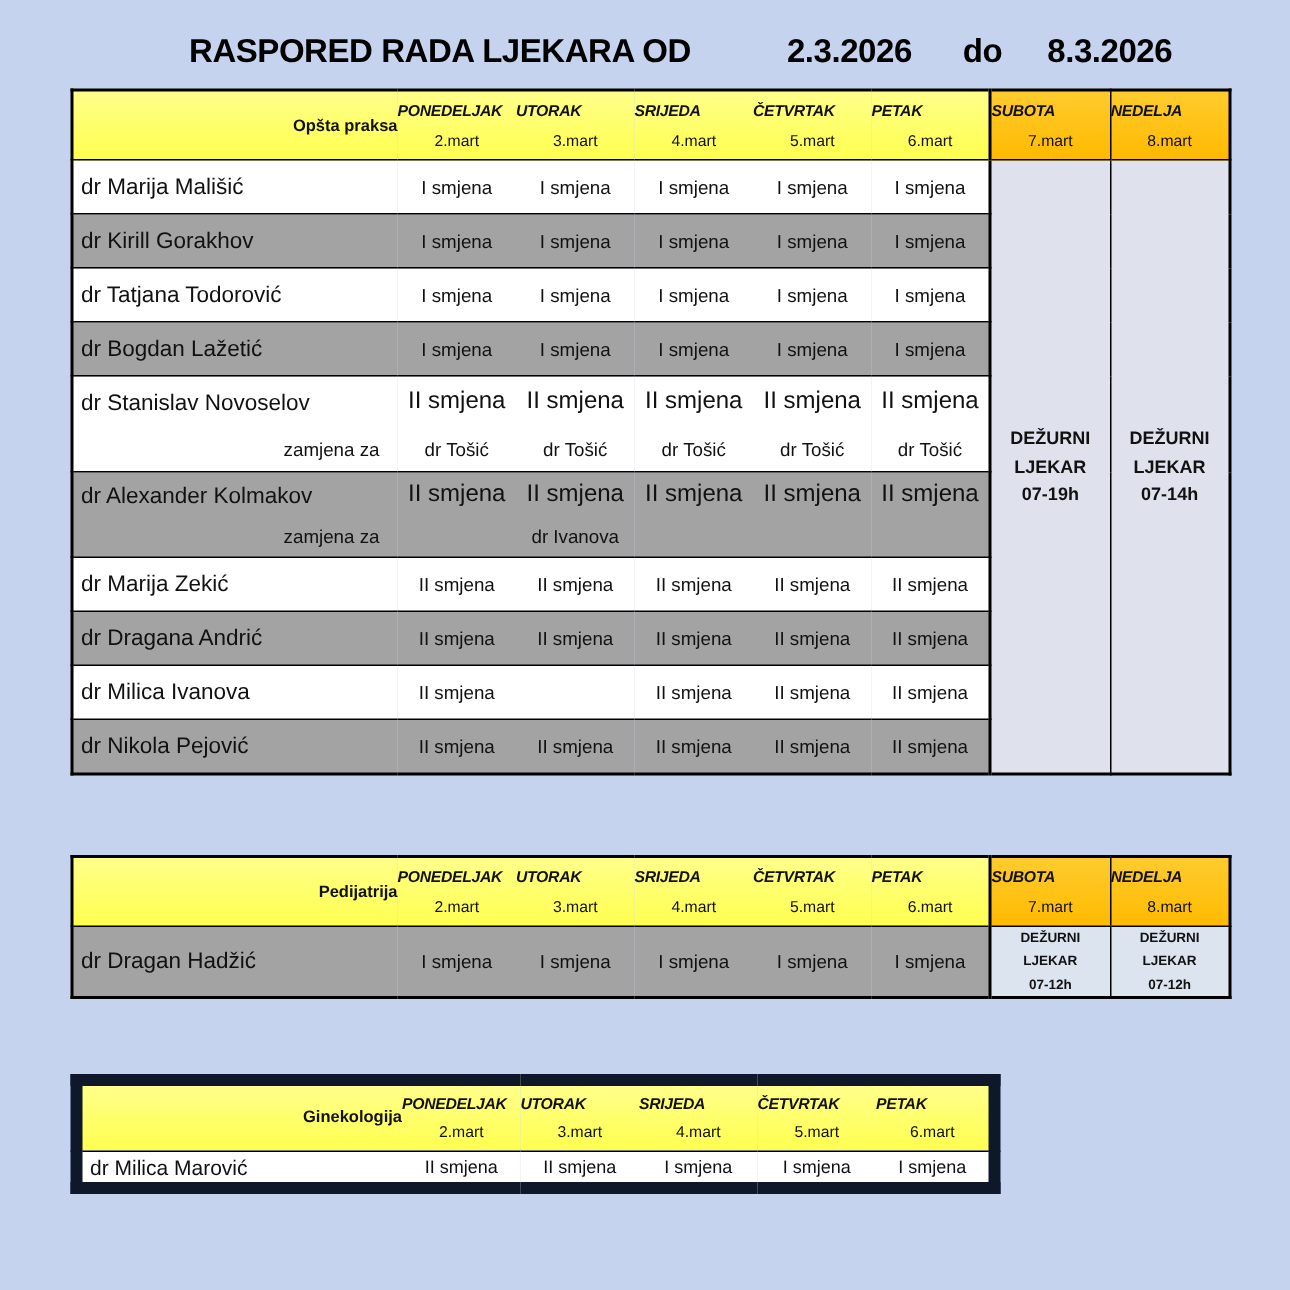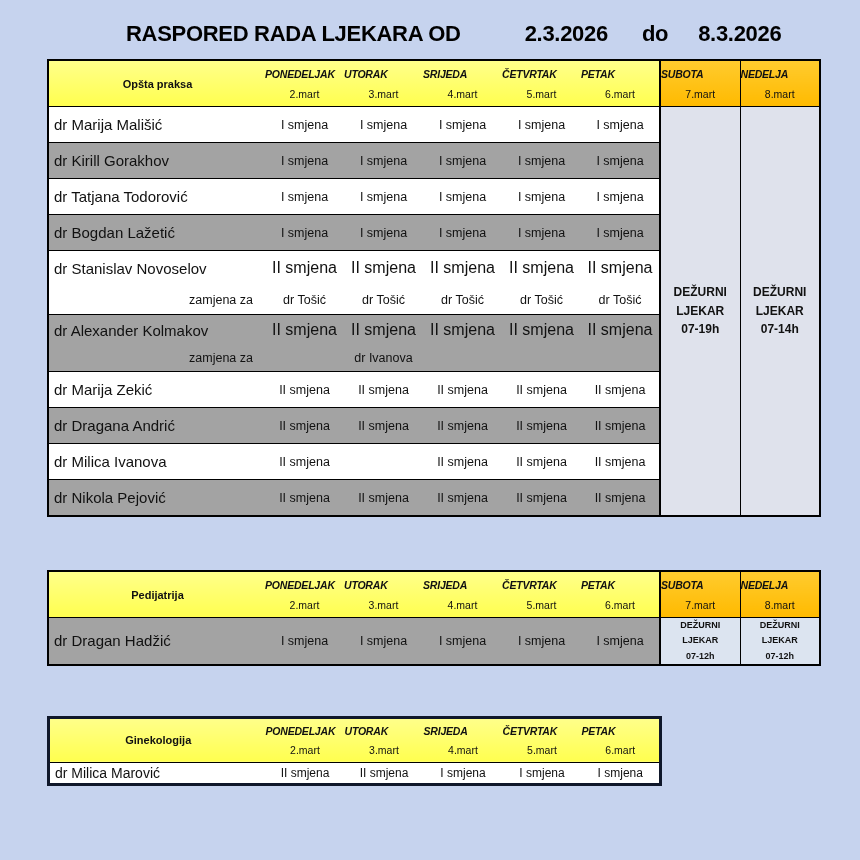--- a/index.html
+++ b/index.html
@@ -17,25 +17,25 @@
     font-size:22px;font-weight:600;letter-spacing:-0.3px;color:#000;
     white-space:nowrap;
   }
   .title .t-from{margin-left:64px;}
   .title .t-do{margin-left:34px;font-weight:600;}
   .title .t-to{margin-left:30px;}
   
   table{border-collapse:collapse;table-layout:fixed;margin-left:47px;}
   td{padding:0;vertical-align:middle;}
   .t1,.t2{width:772px;border:2px solid #000;}
-  .t3{width:614px;border:3px solid #0f172a;}
+  .t3{width:614px;border:8px solid #0f172a;}
   
   tr.hdr td{border-bottom:1px solid #000;background:linear-gradient(#ffff8a,#ffff4f);height:45px;}
   tr.hdr td.wkS,tr.hdr td.wkN{background:linear-gradient(#ffcb2e,#ffba00);}
-  td.sec{font-weight:bold;font-size:11px;text-align:center;padding-left:1px;margin-top:42px;}
+  td.sec{font-weight:bold;font-size:11px;text-align:right;padding-left:1px;margin-top:42px;}
   .day{display:flex;flex-direction:column;justify-content:space-between;height:45px;box-sizing:border-box;padding:7px 0 6px 0;}
   .dn{font-size:10.5px;font-weight:600;text-align:left;letter-spacing:-0.2px;font-style:italic;}
   .dd{font-size:10.5px;text-align:center;}
   
   .wkS{border-left:2px solid #000;}
   .wkN{border-left:1px solid #000;}
   
   td.nm,td.sh,td.nm2,td.sh2{border-top:1px solid #000;}
   .pink td.nm,.pink td.sh,.pink td.nm2,.pink td.sh2{background:#ffffff;}
   .blue td.nm,.blue td.sh,.blue td.nm2,.blue td.sh2{background:#a3a3a3;}

